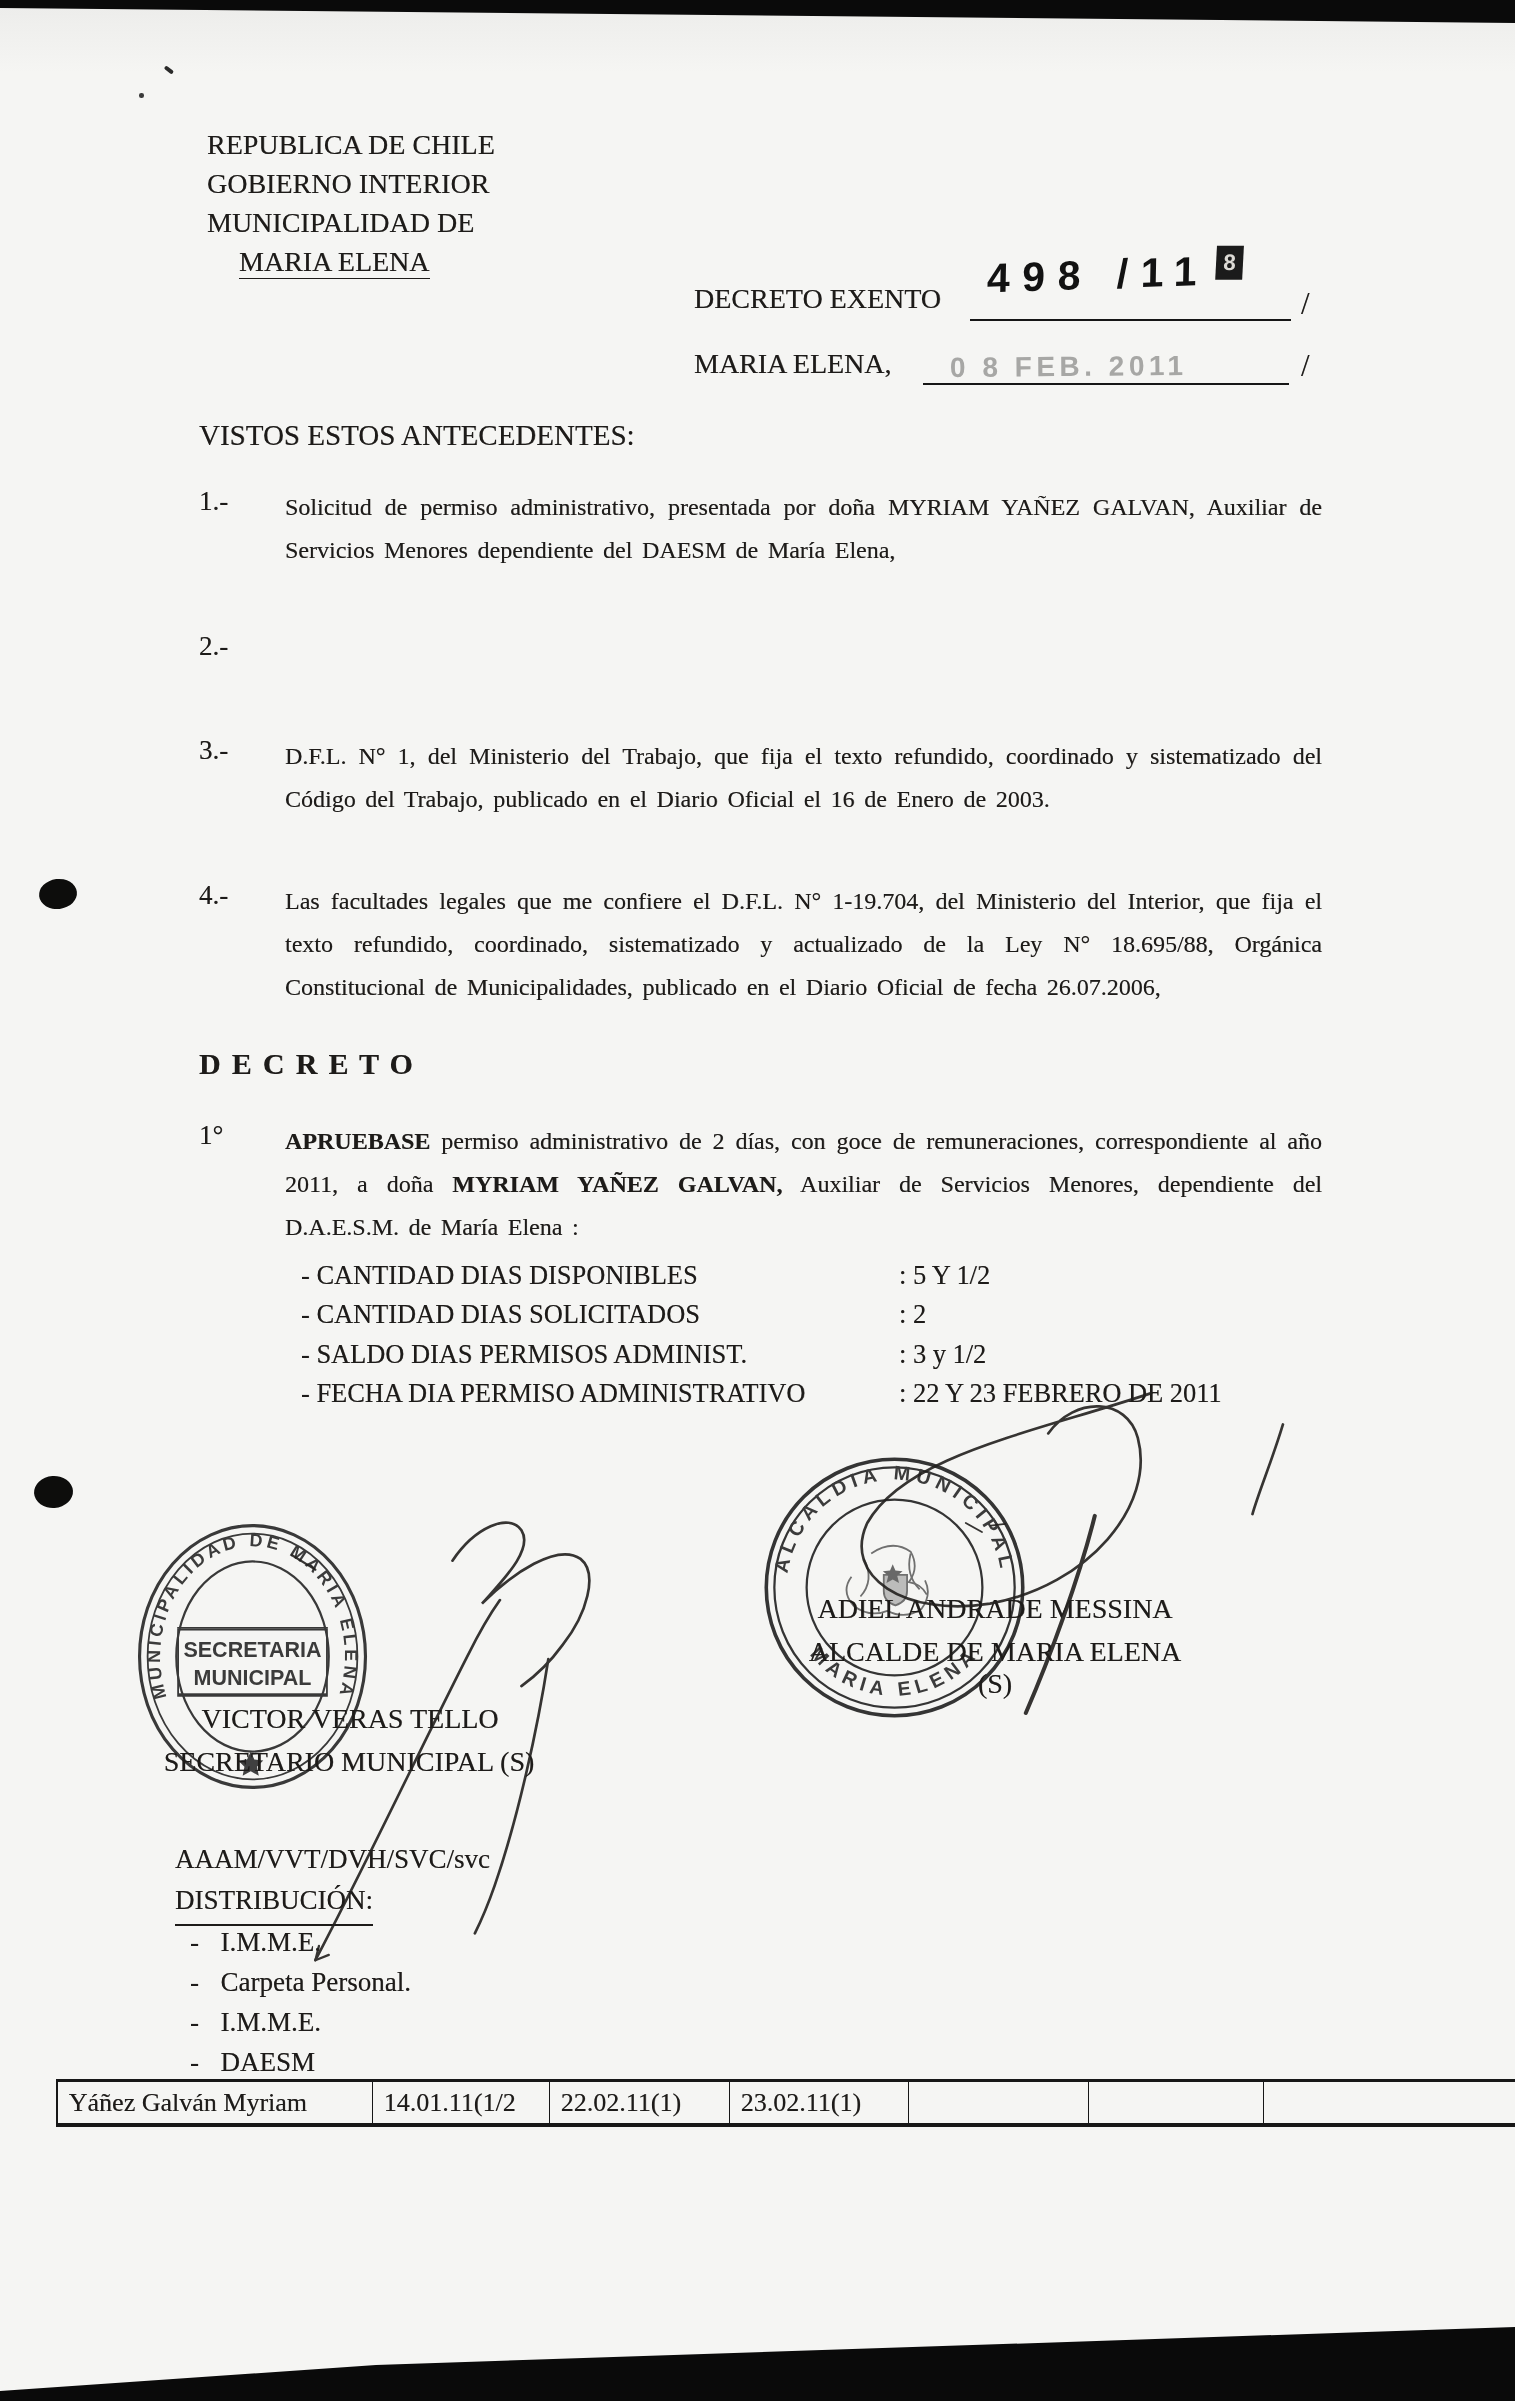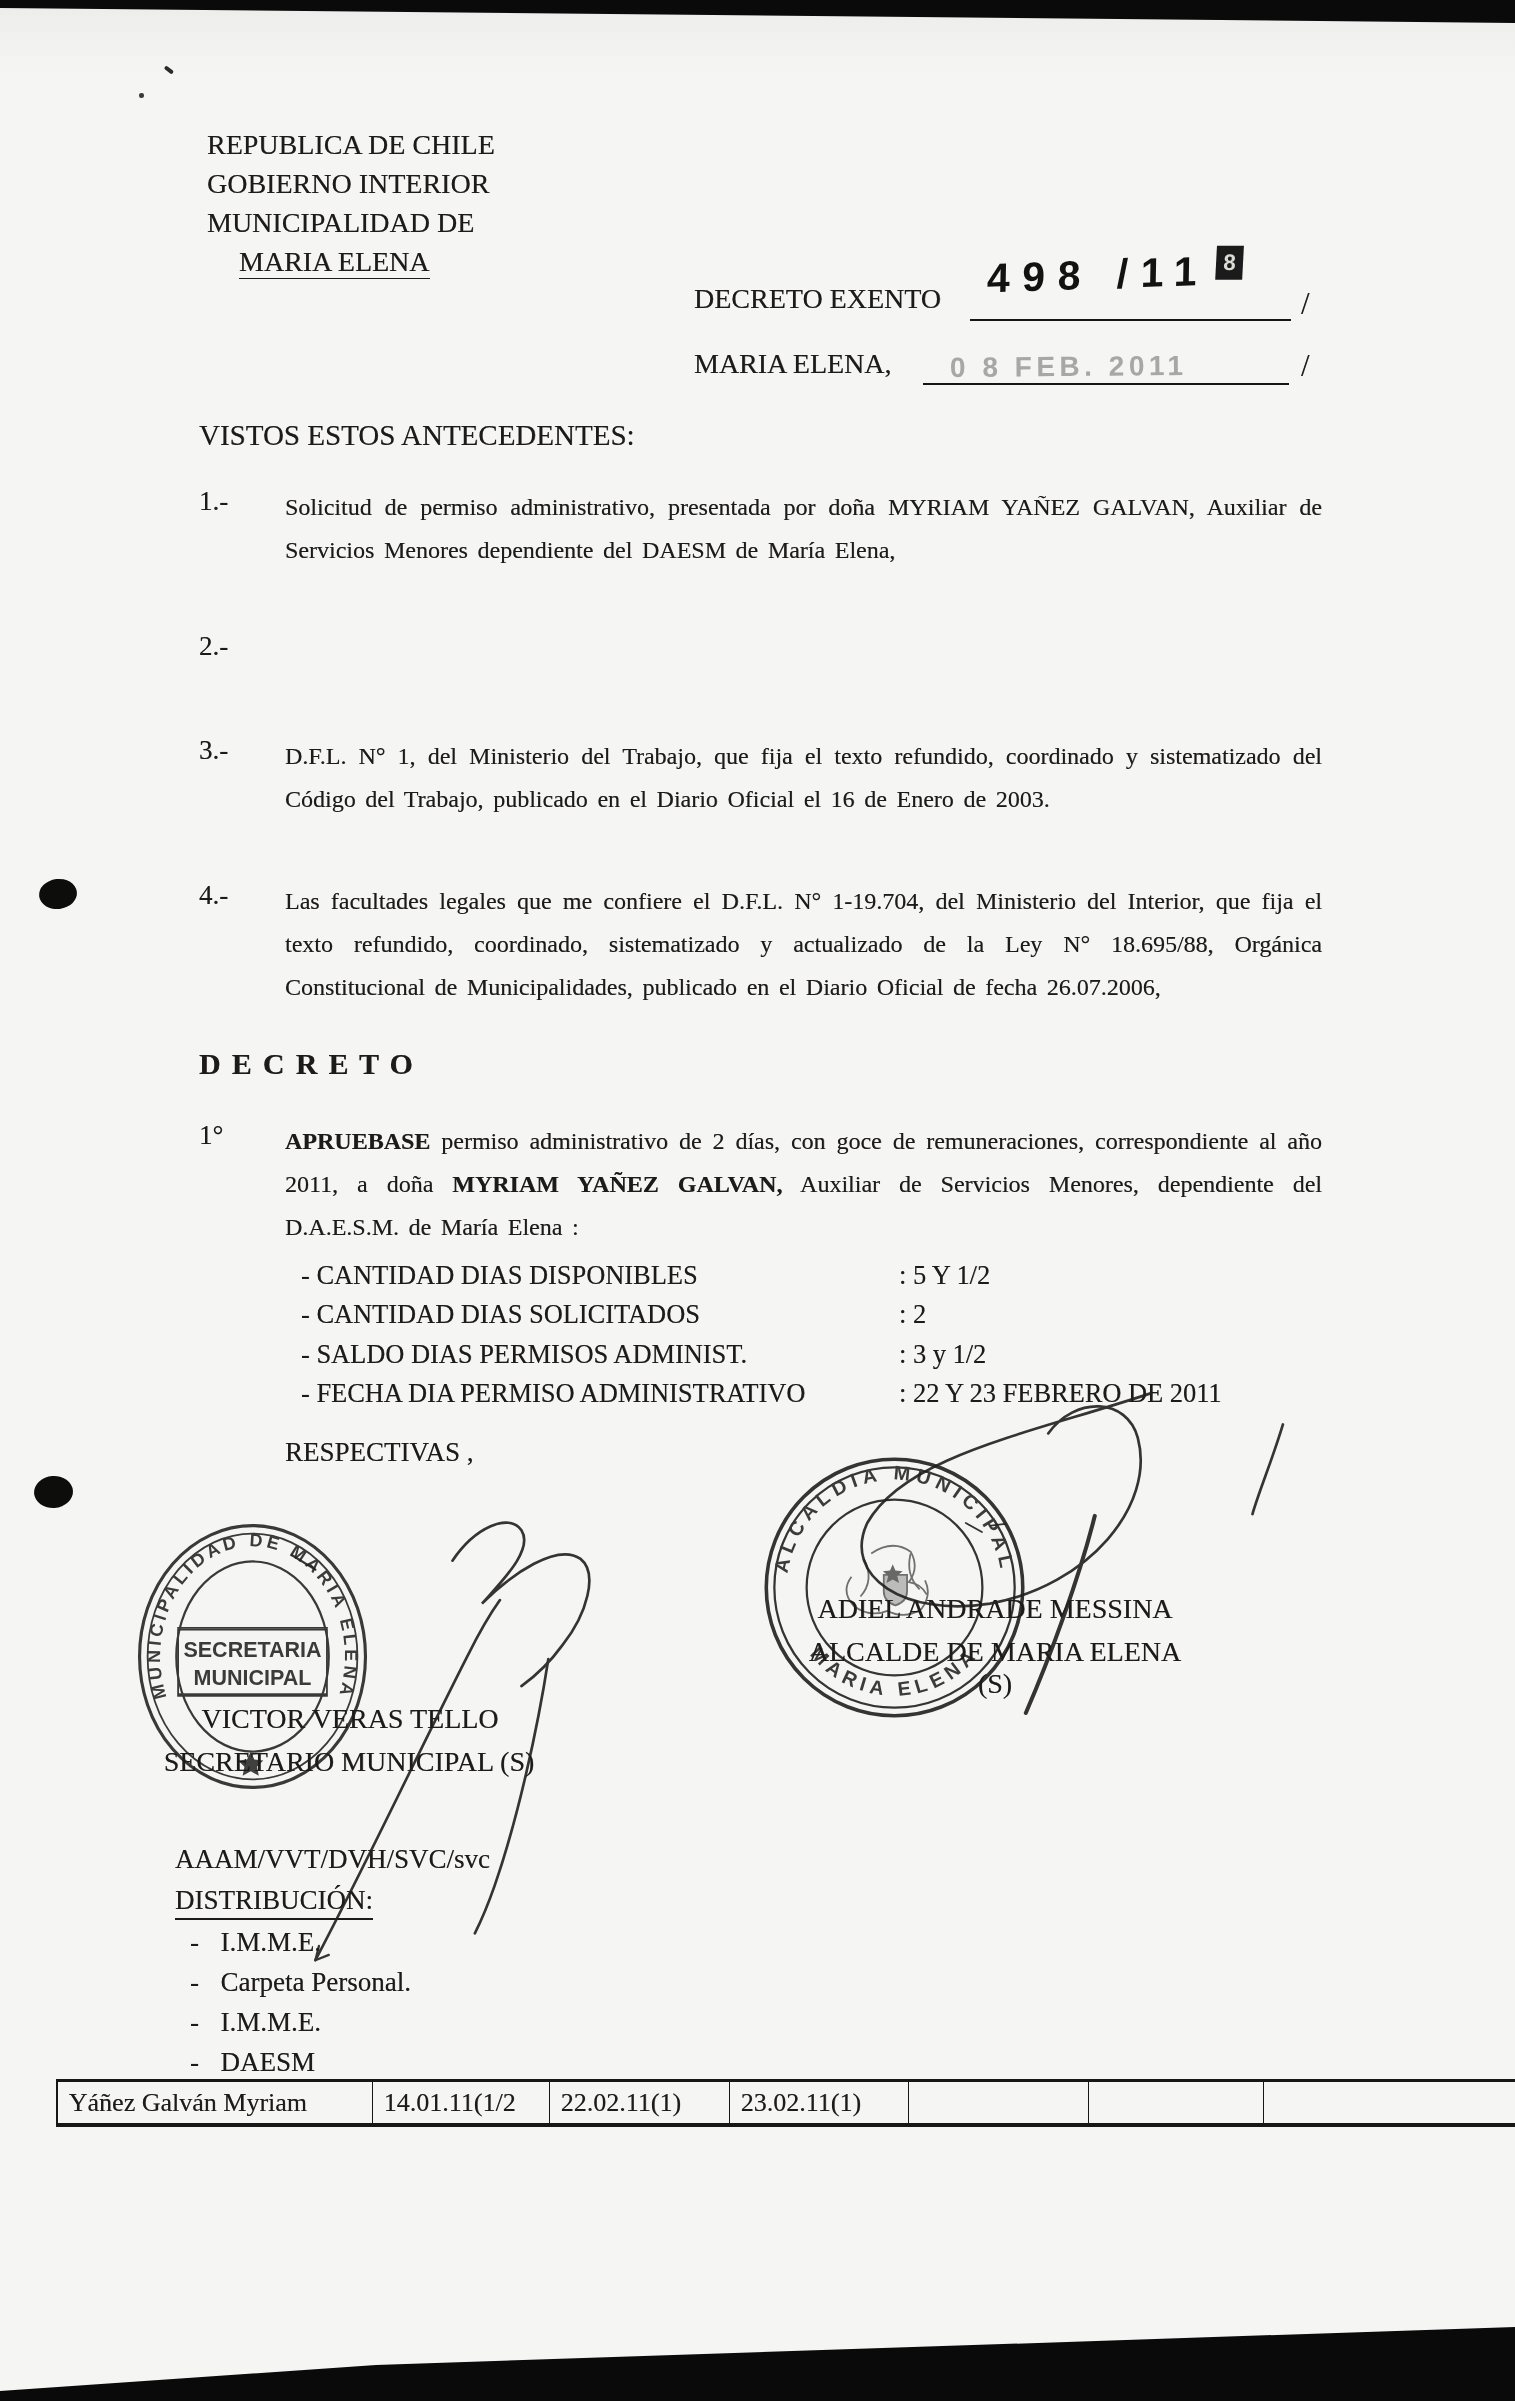--- a/index.html
+++ b/index.html
@@ -58,21 +58,21 @@
   .mayor-title{left:789px;top:1636px;width:412px;text-align:center;font-size:28px;z-index:22;font-family:Liberation Serif, serif;}
   .sec-name{left:184px;top:1703px;width:332px;text-align:center;font-size:28px;z-index:22;}
   .sec-title{left:152px;top:1746px;width:394px;text-align:center;font-size:28px;z-index:22;}
   .stamp{z-index:10;opacity:.93;}
   #stamp-left{left:127px;top:1513px;}
   #stamp-right{left:751px;top:1453px;}
   #sig-overlay{left:0;top:0;z-index:40;pointer-events:none;}
   
   .initials{left:175px;top:1844px;font-size:27px;z-index:20;}
   .distrib{left:175px;top:1885px;font-size:27px;z-index:20;}
-  .distrib .ul3{border-bottom:2.7px solid #1d1b19;padding-bottom:3px;}
+  .distrib .ul3{border-bottom:2.7px solid #1d1b19;padding-bottom:9px;}
   .ditem{left:190px;font-size:27px;z-index:20;}
   .ditem .dash{display:inline-block;width:30.5px;}
   .di1{top:1927px;} .di2{top:1967px;} .di3{top:2007px;} .di4{top:2047px;}
   
   .ctable{left:56px;top:2079px;width:1465px;height:48px;display:flex;z-index:20;
           border-top:3.6px solid #171717;border-bottom:4.5px solid #171717;
           border-left:2.7px solid #171717;border-right:2.7px solid #171717;box-sizing:border-box;}
   .ctable .cell{border-right:1.8px solid #171717;font-size:26px;line-height:42px;
                 padding-left:10.8px;white-space:nowrap;overflow:hidden;box-sizing:border-box;}
   .ctable .cell:last-child{border-right:none;}
@@ -123,21 +123,20 @@
   <div class="abs decreto ink">D E C R E T O</div>
   <div class="abs inum ink r1">1°</div>
   <div class="abs itext ink r1"><b>APRUEBASE</b><span> permiso administrativo de 2 días, con goce de remuneraciones, correspondiente al año 2011, a doña  </span><b>MYRIAM YAÑEZ GALVAN,</b><span>  Auxiliar de Servicios Menores, dependiente del D.A.E.S.M. de María Elena :</span></div>
 
   <div class="abs detail ink d1"><span class="dl">- CANTIDAD DIAS DISPONIBLES</span><span>: 5 Y 1/2</span></div>
   <div class="abs detail ink d2"><span class="dl">- CANTIDAD DIAS SOLICITADOS</span><span>: 2</span></div>
   <div class="abs detail ink d3"><span class="dl">- SALDO DIAS PERMISOS ADMINIST.</span><span>: 3 y 1/2</span></div>
   <div class="abs detail ink d4"><span class="dl">- FECHA DIA PERMISO ADMINISTRATIVO</span><span>: 22 Y 23 FEBRERO DE 2011</span></div>
 
   <div class="abs anotese ink">
-    <div>RESPECTIVAS ,</div>
   </div>
 
   <svg id="stamp-left" class="abs stamp" width="260" height="296" viewBox="0 0 290 330">
     <defs>
         <path id="arcL" d="M 61 239 A 103 123 0 1 1 219 239" fill="none"></path>
       </defs>
     <ellipse cx="140" cy="160" rx="126" ry="146" fill="none" stroke="#2b2b2b" stroke-width="3.5"></ellipse>
     <ellipse cx="140" cy="160" rx="117" ry="137" fill="none" stroke="#2b2b2b" stroke-width="2"></ellipse>
     <ellipse cx="140" cy="160" rx="85" ry="106" fill="none" stroke="#2b2b2b" stroke-width="2.5"></ellipse>
     <path d="M56 128 H 224" stroke="#2b2b2b" stroke-width="2" fill="none"></path>

